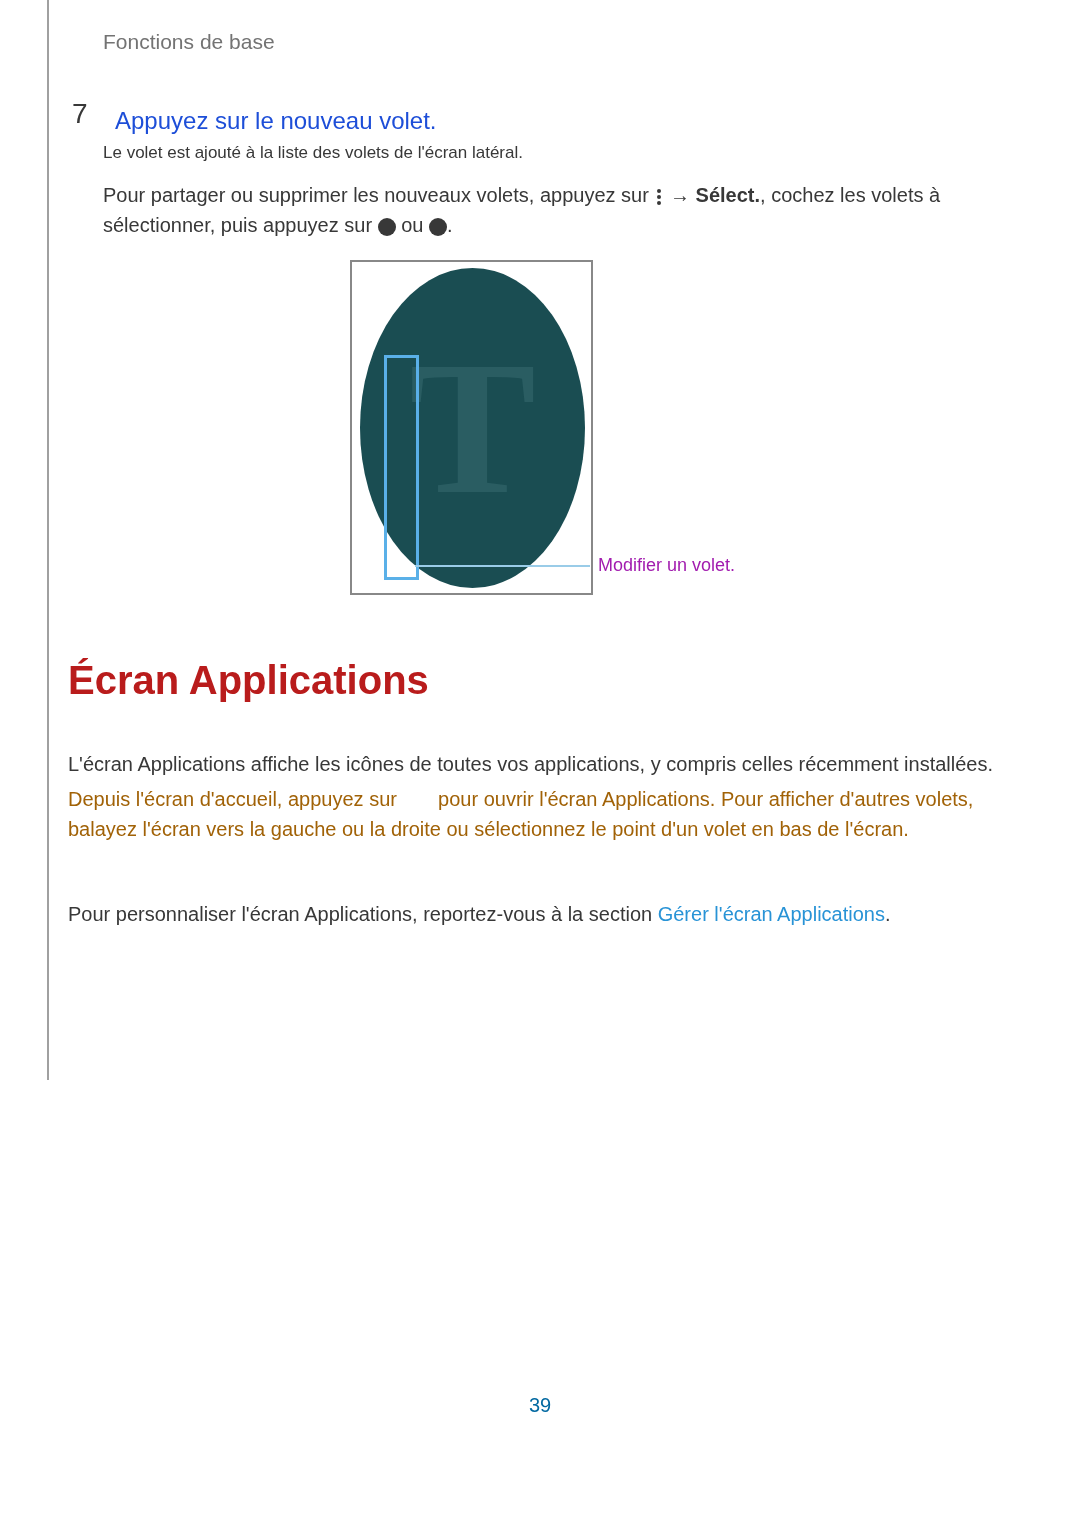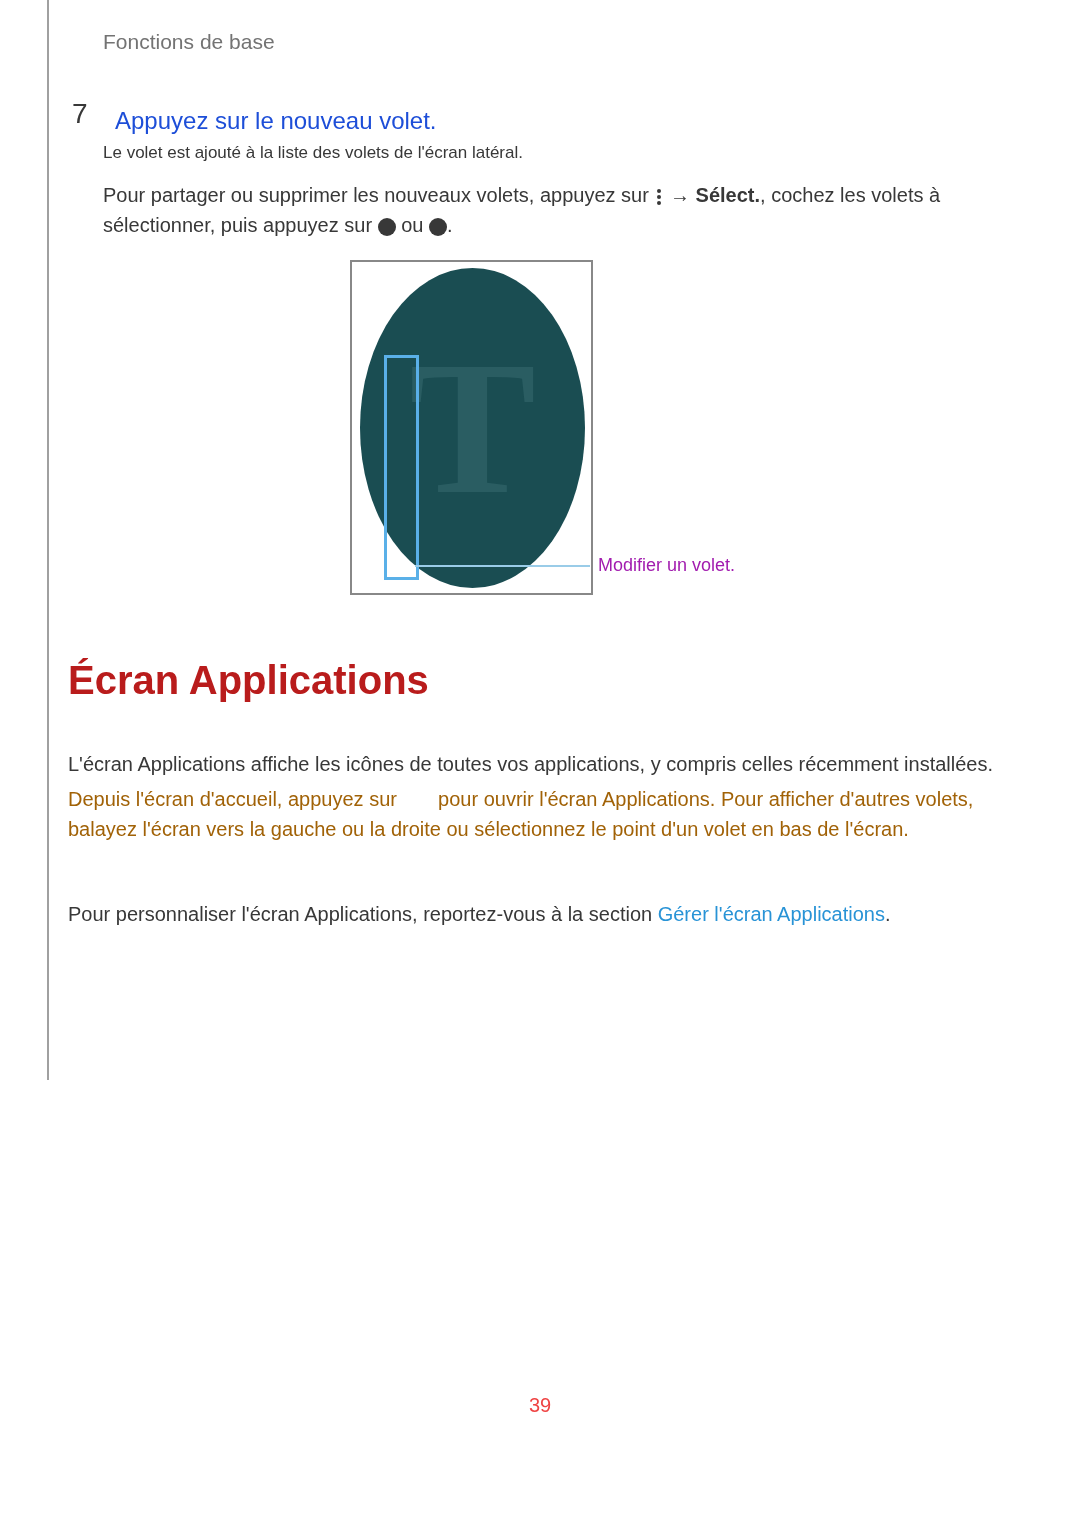--- a/index.html
+++ b/index.html
@@ -179,21 +179,21 @@
     }
     .link {
       color: #2893d6;
     }
     .page-number {
       position: absolute;
       left: 50%;
       bottom: 110px;
       transform: translateX(-50%);
       font-size: 20px;
-      color: #ef4444;
+      color: #0369a1;
     }
   </style>
 </head>
 <body>
 
 <div class="vertical-line"></div>
 
 <div class="header-section">Fonctions de base</div>
 
 <div class="step-number">7</div>

